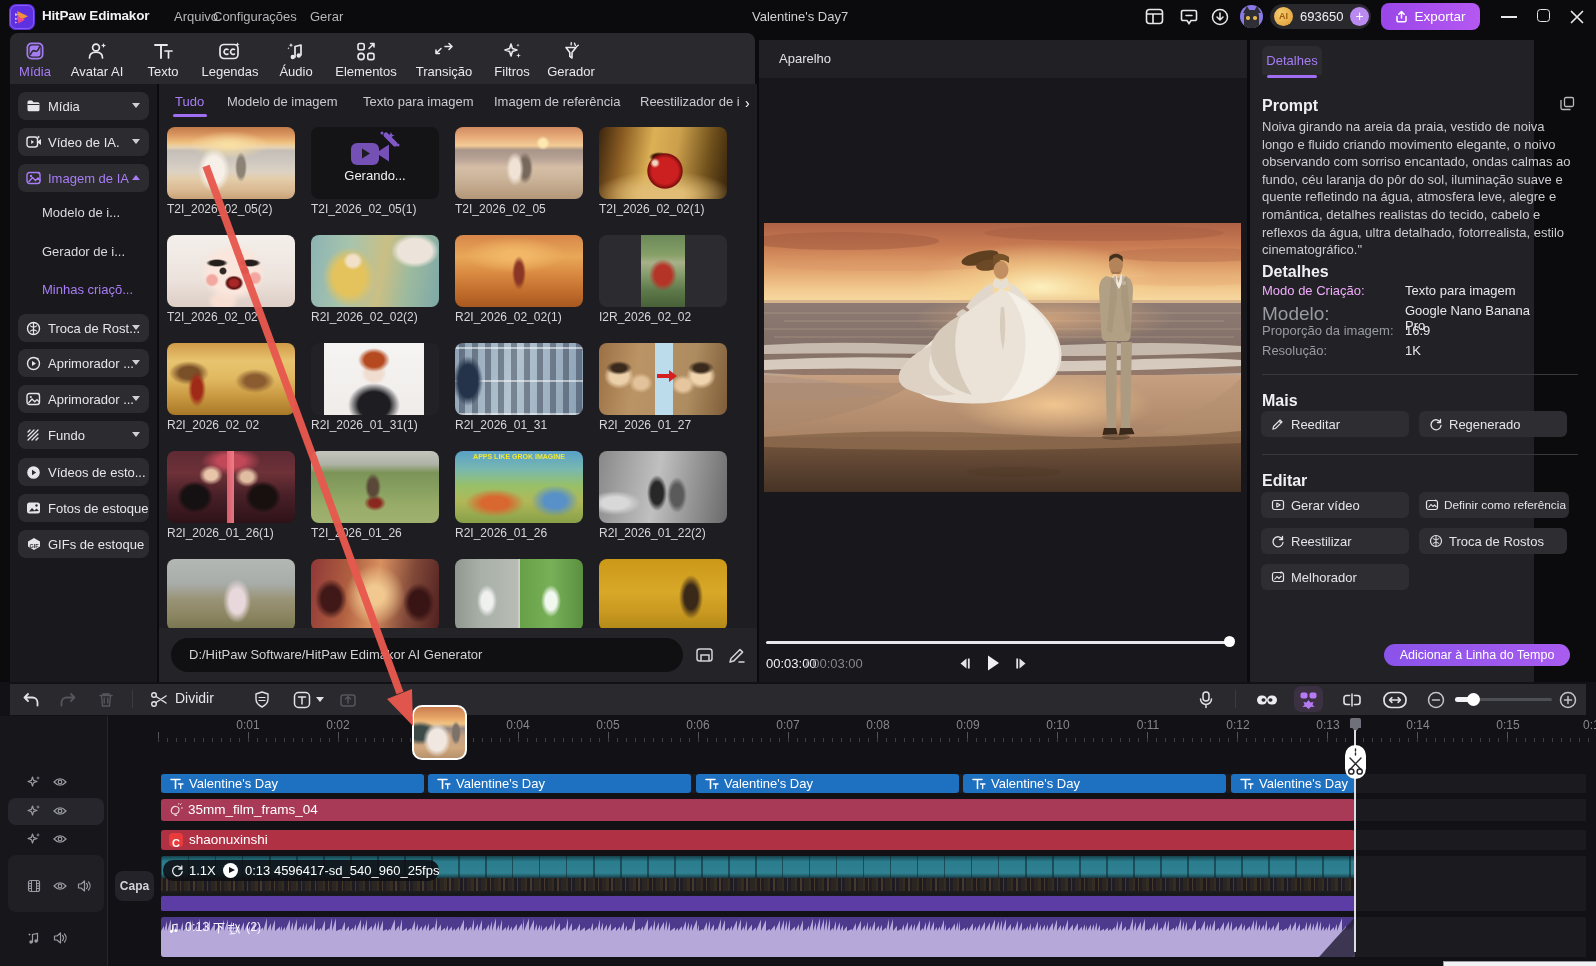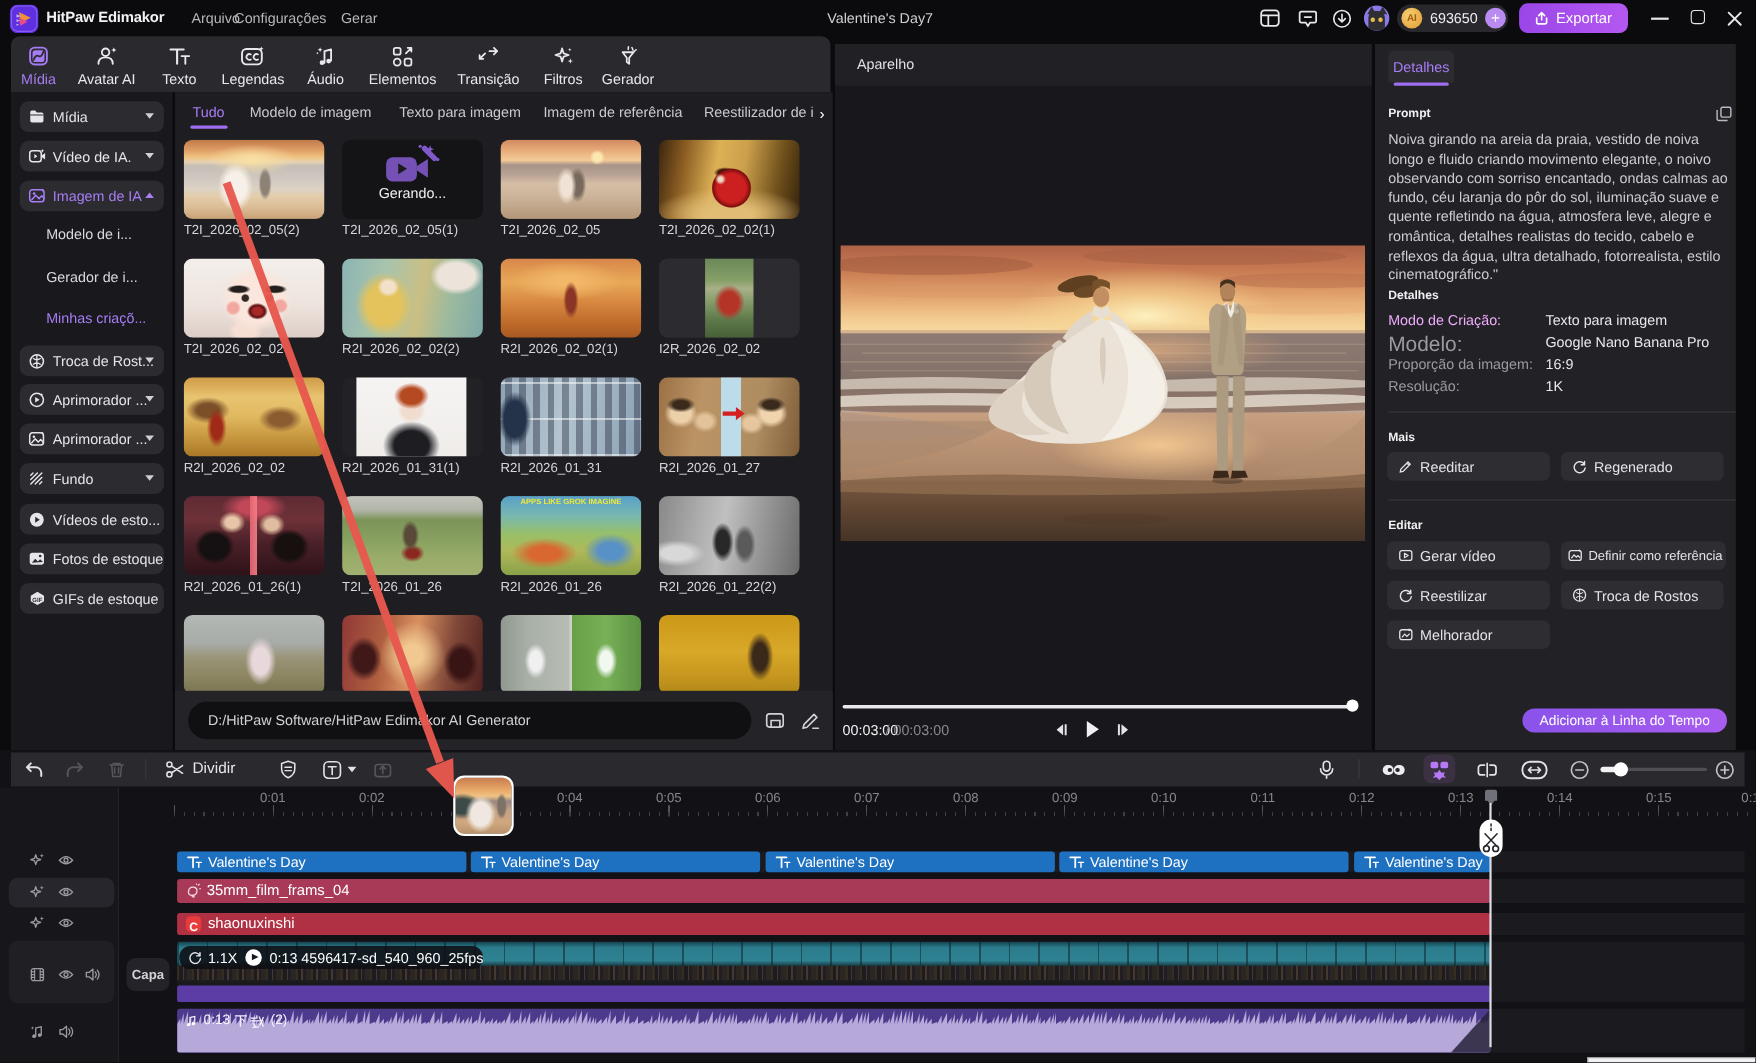--- a/index.html
+++ b/index.html
@@ -36,22 +36,22 @@
 
 
 #preview { position:absolute; left:759px; top:40px; width:488px; height:642px; background:#18181c; }
 #prevhead { position:absolute; left:0; top:0; width:488px; height:38px; background:#212125; color:#e2e2e6; font-size:13px; line-height:38px; padding-left:20px; }
 #photo { position:absolute; left:5px; top:183px; width:477px; height:269px; }
 #scrub { position:absolute; left:7px; top:601px; width:466px; height:3px; background:#e8e8ec; border-radius:2px; }
 #scrubdot { position:absolute; left:465px; top:596px; width:11px; height:11px; background:#fff; border-radius:50%; }
 .ptime { position:absolute; top:616px; font-size:13px; }
 
 
-#rightpanel { position:absolute; left:1250px; top:40px; width:328px; height:642px; background:#222226; }
-.rp-h { color:#f0f0f3; font-size:11px; font-weight:bold; }
+#rightpanel { position:absolute; left:1250px; top:40px; width:284px; height:642px; background:#222226; }
+.rp-h { color:#f0f0f3; font-size:16px; font-weight:bold; }
 .rp-btn { position:absolute; height:26px; background:#2d2d32; border-radius:6px; color:#e4e4e8; font-size:13px; display:flex; align-items:center; padding-left:10px; }
 .rp-divider { position:absolute; left:12px; width:316px; height:1px; background:#38383d; }
 
 
 #timeline { position:absolute; left:0; top:682px; width:1596px; height:284px; background:#121216; }
 #tl-toolbar { position:absolute; left:10px; top:2px; width:1576px; height:31px; background:#29292e; border-radius:0 0 0 0; }
 .tlt { position:absolute; color:#e6e6ea; font-size:14px; }
 .ruler-num { position:absolute; top:36px; color:#86868c; font-size:12px; }
 </style>
 </head>

